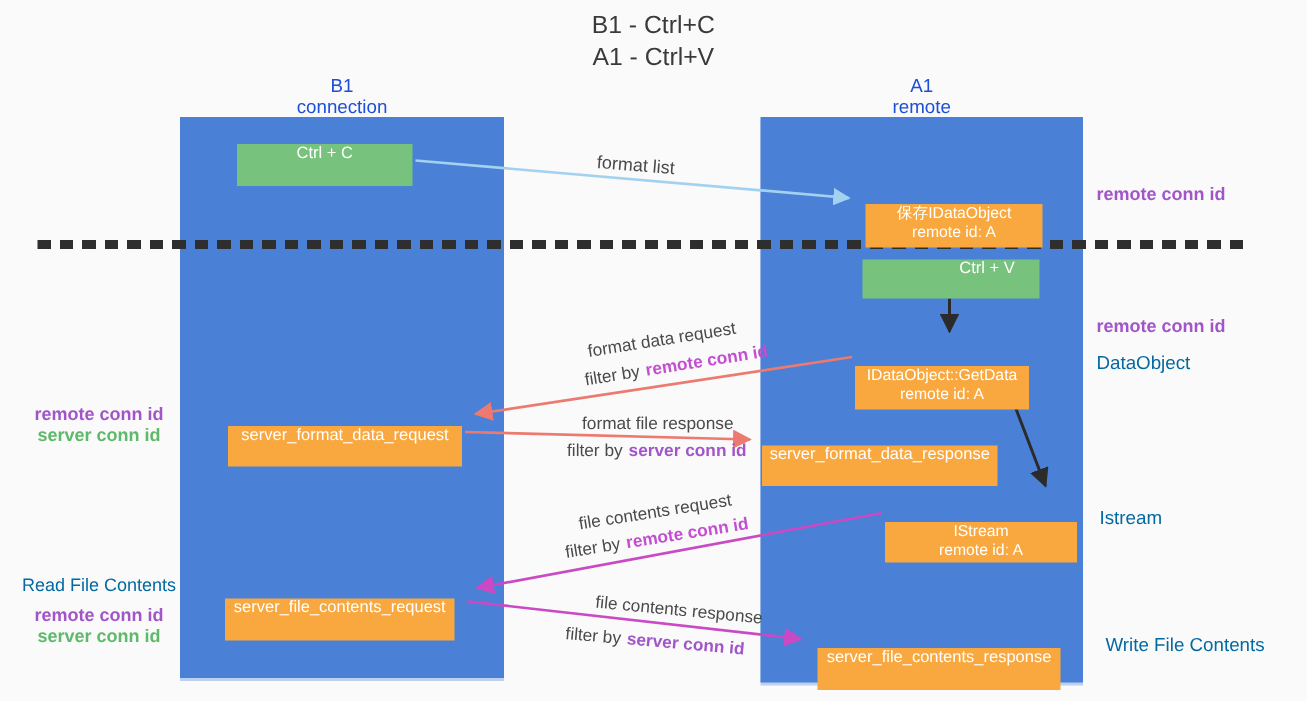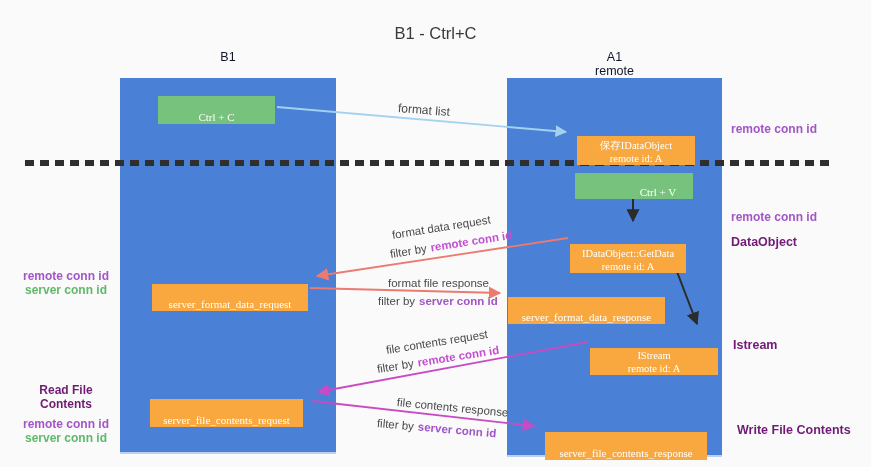--- a/index.html
+++ b/index.html
@@ -1,65 +1,67 @@
 <!DOCTYPE html>
 <html><head>
 <meta charset="utf-8">
 <style>
   * { margin:0; padding:0; box-sizing:border-box; }
   html,body { background:#fafafa; }
   body { font-family:"Liberation Sans", sans-serif; }
   .canvas { position:relative; width:871px; height:467px; background:#fafafa; overflow:hidden; }
 
   .title { position:absolute; left:0; top:7px; width:100%; text-align:center;
-           font-size:16.5px; color:#3a3a3a; line-height:21px;margin-top:16px; }
+           font-size:16.5px; color:#3a3a3a; line-height:21px; }
 
   .col { position:absolute; background:#4a80d5; box-shadow:0 2px 0 rgba(74,128,213,.35); }
   .col-left  { left:120px; top:78px; width:216px; height:374px; }
   .col-right { left:507px; top:78px; width:215px; height:377px; }
 
-  .col-header { position:absolute; text-align:center; font-size:12.5px; color:#0f172a; line-height:14px; }
+  .col-header { position:absolute; text-align:center; font-size:12.5px; color:#1d4ed8; line-height:14px; }
   .hdr-left  { left:120px; top:50px; width:216px; }
   .hdr-right { left:507px; top:50px; width:215px; }
 
   .dashed { position:absolute; left:25px; top:160px; width:806px; height:6px;
             background:repeating-linear-gradient(90deg,#2e2e2e 0 9px,transparent 9px 15px); }
 
   .node { position:absolute; display:flex; flex-direction:column; align-items:center;
-          justify-content:flex-end; color:#fff; font-size:11px; line-height:13px;
-          text-align:center; white-space:nowrap;font-family:Liberation Serif, serif; }
+          justify-content:flex-start; color:#fff; font-size:11px; line-height:13px;
+          text-align:center; white-space:nowrap; }
   .green  { background:#77c37d; }
   .orange { background:#f8a83e;margin-top:17px; }
 
   .lbl { position:absolute; font-size:12px; white-space:nowrap; }
   .purple { color:#a255c8; font-weight:bold; }
   .greent { color:#5eb96a; font-weight:bold; }
-  .dark   { color:#701a75; font-weight:bold; }
+  .dark   { color:#0369a1; font-weight:normal; }
 
   .side-group { position:absolute; width:108px; text-align:center; font-size:12px; line-height:14px; }
   .side-group .gap { margin-top:6px; }
 
   .alabel { position:absolute; font-size:11.5px; color:#4a4a4a; white-space:nowrap;
             transform-origin:left center; }
   .hl-m { color:#c44ed2; font-weight:bold; margin-left:4px; }
   .hl-p { color:#a255c8; font-weight:bold; margin-left:4px; }
 
   svg.overlay { position:absolute; left:0; top:0; pointer-events:none; }
 </style>
 </head>
 <body>
 
 <div class="canvas">
 
   <div class="title">
     <div>B1 - Ctrl+C</div>
+    <div>A1 - Ctrl+V</div>
   </div>
 
   <div class="col-header hdr-left">
     <div>B1</div>
+    <div>connection</div>
   </div>
   <div class="col-header hdr-right">
     <div>A1</div>
     <div>remote</div>
   </div>
 
   <div class="col col-left"></div>
   <div class="col col-right"></div>
 
   <div class="dashed"></div>

